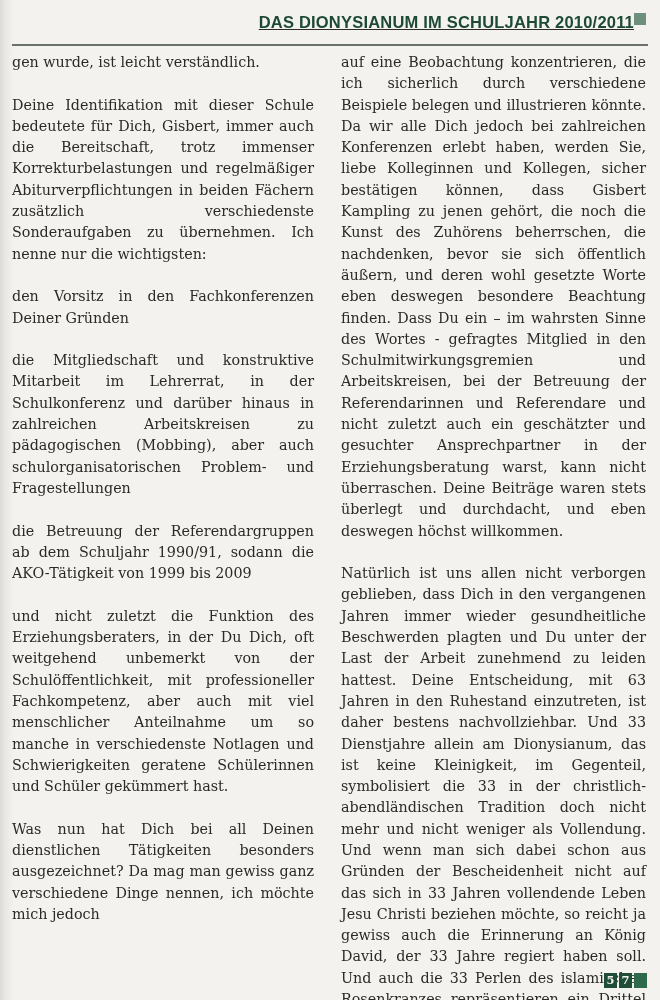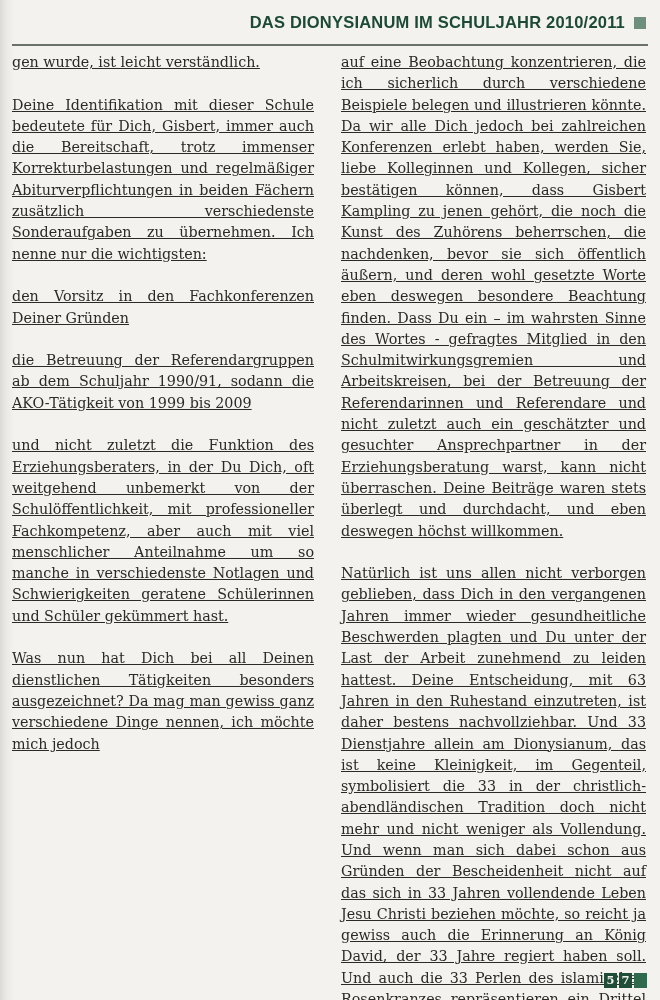--- a/index.html
+++ b/index.html
@@ -11,42 +11,42 @@
     position: relative;
   }
   .page {
     position: absolute; inset: 0;
     background:
       linear-gradient(to right, rgba(0,0,0,0.10) 0px, rgba(0,0,0,0.04) 6px, rgba(0,0,0,0) 14px),
       #f3f2ee;
   }
   .running-head {
     position: absolute; top: 13px; right: 12px; left: 0;
-    display: flex; justify-content: flex-end; align-items: center; gap: 9px;
+    display: flex; justify-content: flex-end; align-items: flex-start; gap: 0; text-decoration: underline;
   }
   .running-head-title {
     font-family: "Liberation Sans", "DejaVu Sans", sans-serif;
     font-weight: bold; font-size: 16.5px; letter-spacing: 0.2px;
     color: #1d4a35;
   }
   .head-square {
     width: 12px; height: 12px; background: #6e8f7c; margin-right: 2px;
   }
   .head-rule {
     position: absolute; top: 44px; left: 12px; right: 12px;
     height: 2px; background: #6a7168;
   }
   .column {
     position: absolute; top: 52px;
     font-size: 14.3px; line-height: 21.3px;
     text-align: justify; hyphens: manual;
   }
   .col-left { left: 12px; width: 302px; }
   .col-right { left: 341px; width: 305px; }
-  .para { margin: 0 0 21.3px 0; text-decoration: underline; }
+  .para { margin: 0 0 21.3px 0; }
   .folio {
     position: absolute; right: 13px; bottom: 12px;
     display: flex; gap: 2px;
   }
   .folio-box {
     width: 13px; height: 15px; background: #1f4d37; color: #f2f2ea;
     font-family: "DejaVu Serif", serif; font-weight: bold; font-size: 11.5px;
     line-height: 15px; text-align: center;
   }
   .folio-square { width: 13px; height: 15px; background: #2f6a4c; }
@@ -59,20 +59,21 @@
   <div class="running-head">
     <span class="running-head-title">DAS DIONYSIANUM IM SCHULJAHR 2010/2011</span>
     <span class="head-square"></span>
   </div>
   <div class="head-rule"></div>
 
   <div class="column col-left">
     <p class="para">gen wurde, ist leicht verständlich.</p>
     <p class="para">Deine Identifikation mit dieser Schule bedeutete für Dich, Gisbert, immer auch die Bereitschaft, trotz immenser Korrekturbelastungen und regelmäßiger Abiturverpflichtungen in beiden Fächern zusätzlich verschiedenste Sonderaufgaben zu übernehmen. Ich nenne nur die wichtigsten:</p>
     <p class="para">den Vorsitz in den Fachkonferenzen Deiner Gründen</p>
+    <p class="para">die Mitgliedschaft und konstruktive Mitarbeit im Lehrerrat, in der Schulkonferenz und darüber hinaus in zahlreichen Arbeitskreisen zu pädagogischen (Mobbing), aber auch schulorganisatorischen Problem- und Fragestellungen</p>
     <p class="para">die Betreuung der Referendargruppen ab dem Schuljahr 1990/91, sodann die AKO-Tätigkeit von 1999 bis 2009</p>
     <p class="para">und nicht zuletzt die Funktion des Erziehungsberaters, in der Du Dich, oft weitgehend unbemerkt von der Schulöffentlichkeit, mit professioneller Fachkompetenz, aber auch mit viel menschlicher Anteilnahme um so manche in verschiedenste Notlagen und Schwierigkeiten geratene Schülerinnen und Schüler gekümmert hast.</p>
     <p class="para">Was nun hat Dich bei all Deinen dienstlichen Tätigkeiten besonders ausgezeichnet? Da mag man gewiss ganz verschiedene Dinge nennen, ich möchte mich jedoch</p>
   </div>
 
   <div class="column col-right">
     <p class="para">auf eine Beobachtung konzentrieren, die ich sicherlich durch verschiedene Beispiele belegen und illustrieren könnte. Da wir alle Dich jedoch bei zahlreichen Konferenzen erlebt haben, werden Sie, liebe Kolleginnen und Kollegen, sicher bestätigen können, dass Gisbert Kampling zu jenen gehört, die noch die Kunst des Zuhörens beherrschen, die nachdenken, bevor sie sich öffentlich äußern, und deren wohl gesetzte Worte eben deswegen besondere Beachtung finden. Dass Du ein – im wahrsten Sinne des Wortes - gefragtes Mitglied in den Schulmitwirkungsgremien und Arbeitskreisen, bei der Betreuung der Referendarinnen und Referendare und nicht zuletzt auch ein geschätzter und gesuchter Ansprechpartner in der Erziehungsberatung warst, kann nicht überraschen. Deine Beiträge waren stets überlegt und durchdacht, und eben deswegen höchst willkommen.</p>
     <p class="para">Natürlich ist uns allen nicht verborgen geblieben, dass Dich in den vergangenen Jahren immer wieder gesundheitliche Beschwerden plagten und Du unter der Last der Arbeit zunehmend zu leiden hattest. Deine Entscheidung, mit 63 Jahren in den Ruhestand einzutreten, ist daher bestens nachvollziehbar. Und 33 Dienstjahre allein am Dionysianum, das ist keine Kleinigkeit, im Gegenteil, symbolisiert die 33 in der christlich-abendländischen Tradition doch nicht mehr und nicht weniger als Vollendung. Und wenn man sich dabei schon aus Gründen der Bescheidenheit nicht auf das sich in 33 Jahren vollendende Leben Jesu Christi beziehen möchte, so reicht ja gewiss auch die Erinnerung an König David, der 33 Jahre regiert haben soll. Und auch die 33 Perlen des islamischen Rosenkranzes repräsentieren ein Drittel der „Schönsten Namen Gottes“.</p>
   </div>
 

